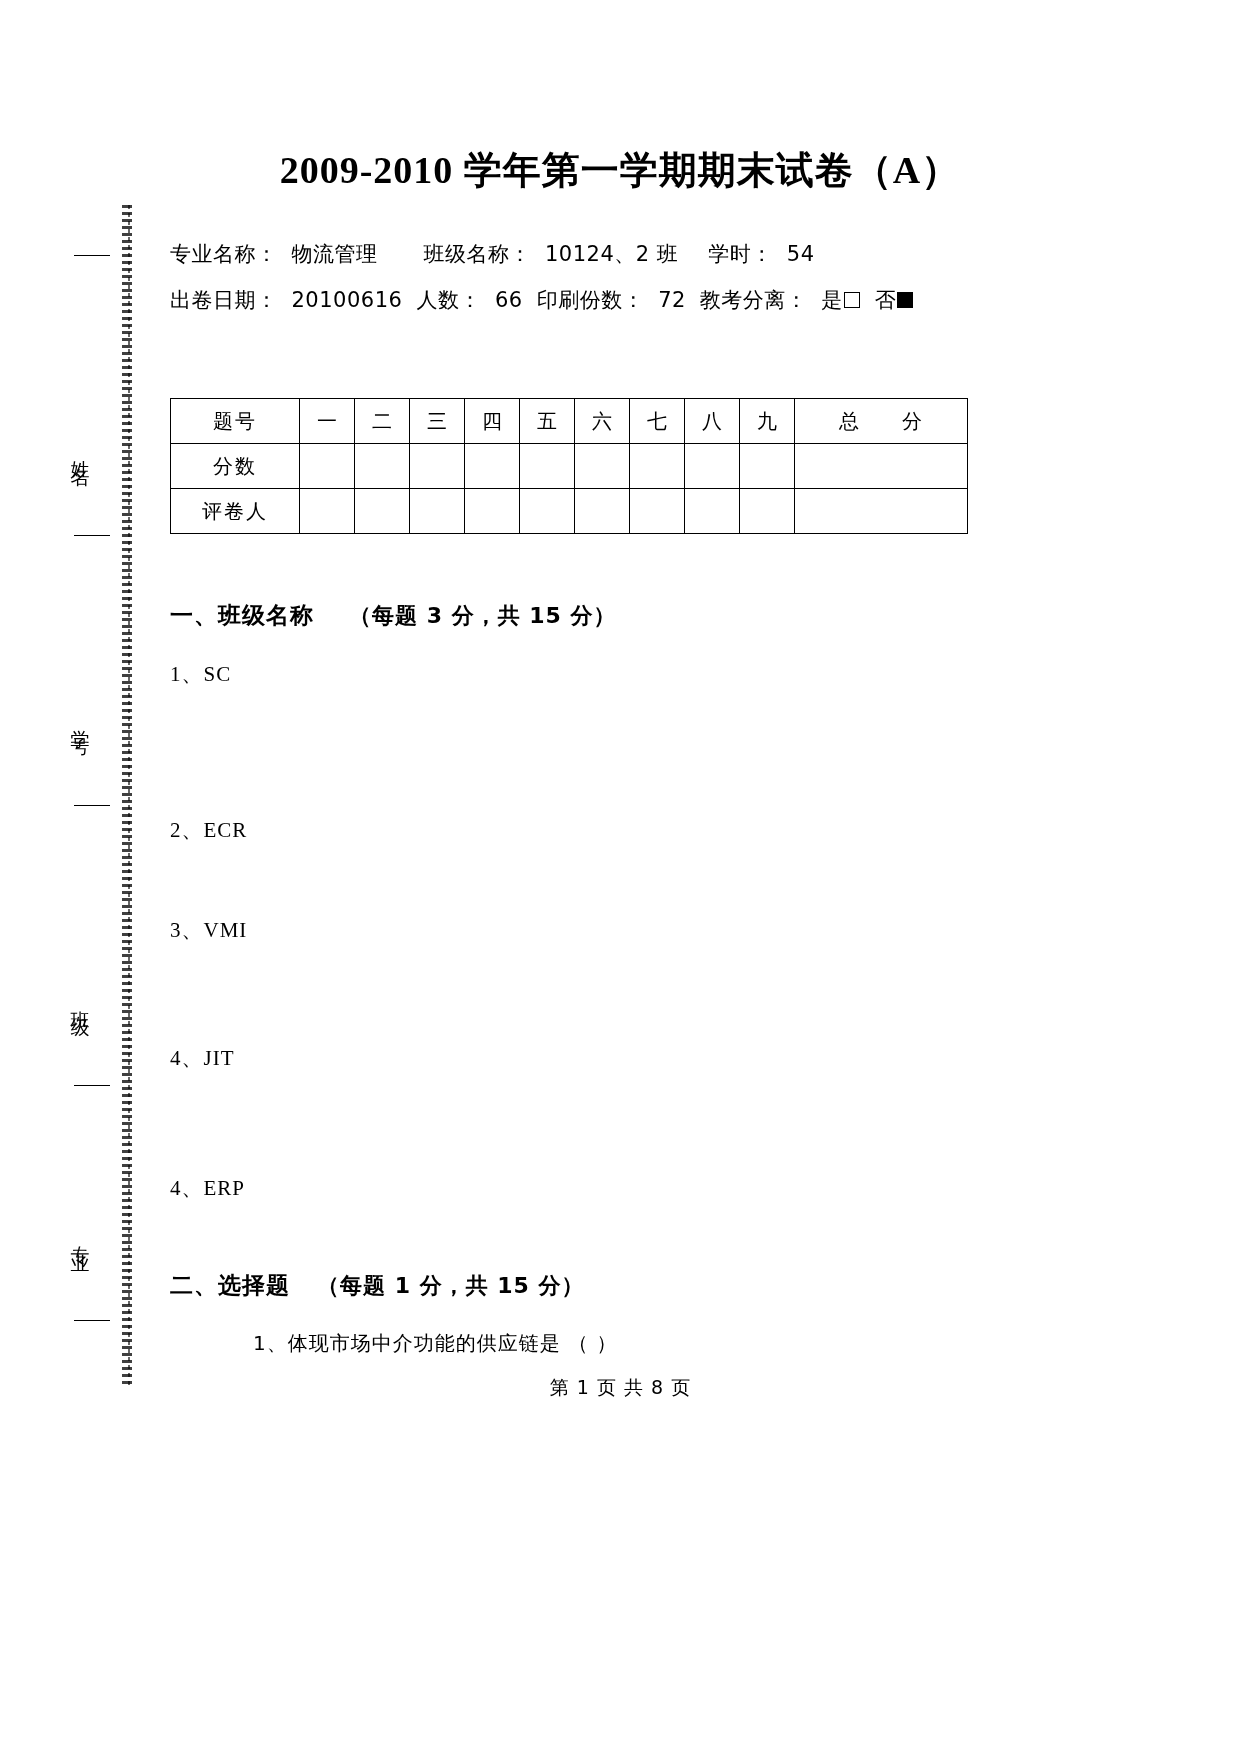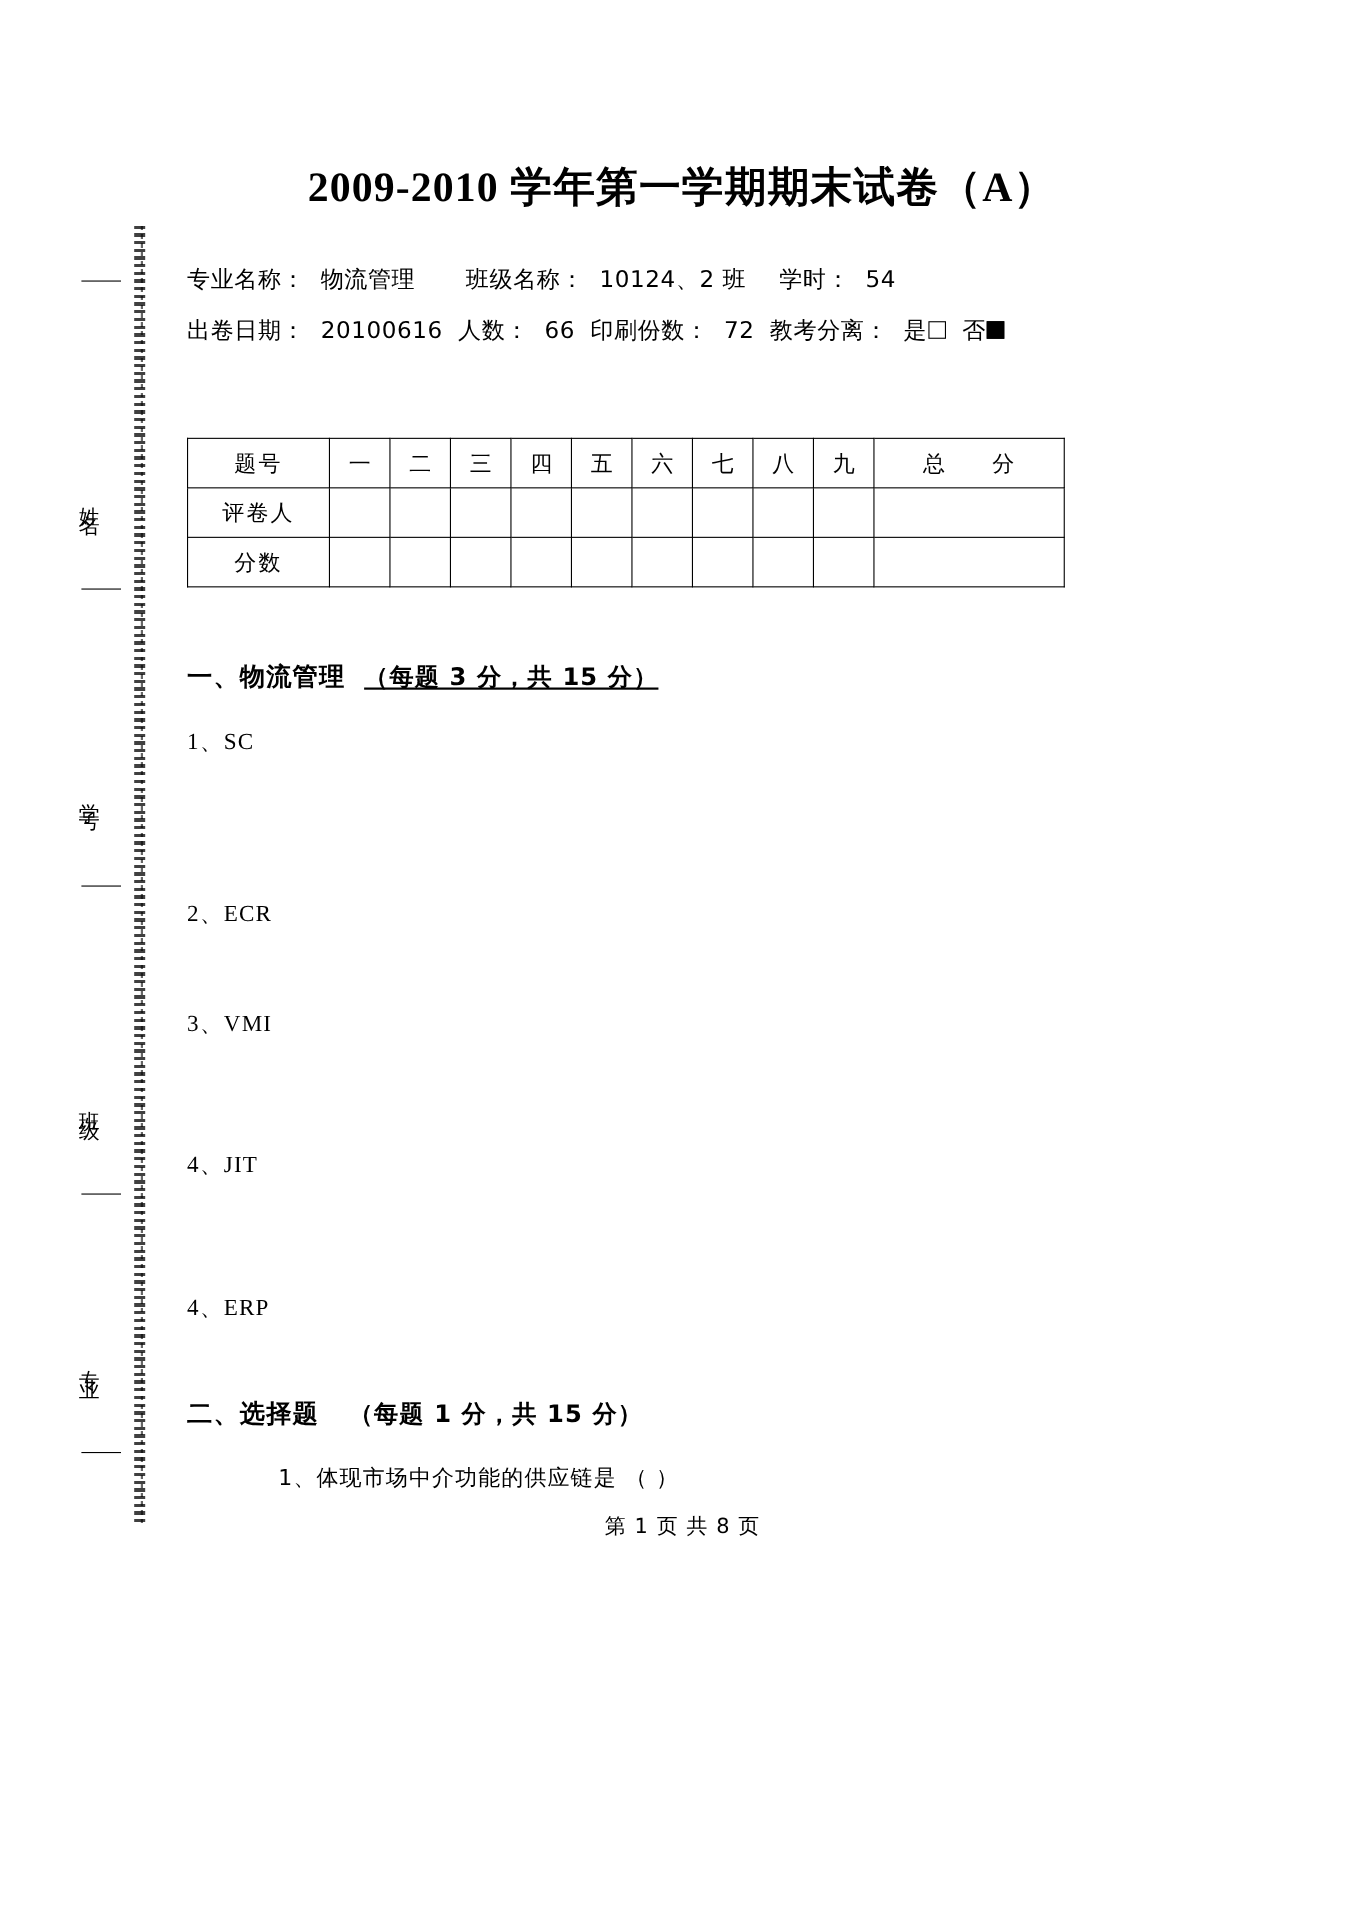--- a/index.html
+++ b/index.html
@@ -212,51 +212,51 @@
       <td class="num">三</td>
       <td class="num">四</td>
       <td class="num">五</td>
       <td class="num">六</td>
       <td class="num">七</td>
       <td class="num">八</td>
       <td class="num">九</td>
       <td class="total">总　　分</td>
     </tr>
     <tr>
-      <td class="lbl">评卷人</td>
+      <td class="lbl">分数</td>
       <td class="num"></td>
       <td class="num"></td>
       <td class="num"></td>
       <td class="num"></td>
       <td class="num"></td>
       <td class="num"></td>
       <td class="num"></td>
       <td class="num"></td>
       <td class="num"></td>
       <td class="total"></td>
     </tr>
     <tr>
-      <td class="lbl">分数</td>
+      <td class="lbl">评卷人</td>
       <td class="num"></td>
       <td class="num"></td>
       <td class="num"></td>
       <td class="num"></td>
       <td class="num"></td>
       <td class="num"></td>
       <td class="num"></td>
       <td class="num"></td>
       <td class="num"></td>
       <td class="total"></td>
     </tr>
   </tbody>
     </table>
 
   <div class="section-head" style="top:600px;">
-    <span>一、物流管理</span>
-    <span class="sub" style="margin-left:8px;text-decoration:underline;">（每题 3 分，共 15 分）</span>
+    <span>一、班级名称</span>
+    <span class="sub" style="margin-left:26px;">（每题 3 分，共 15 分）</span>
   </div>
 
   <div class="item" style="top:660px;">1、SC</div>
   <div class="item" style="top:816px;">2、ECR</div>
   <div class="item" style="top:916px;">3、VMI</div>
   <div class="item" style="top:1044px;">4、JIT</div>
   <div class="item" style="top:1174px;">4、ERP</div>
 
   <div class="section-head" style="top:1270px;">
     <span>二、选择题</span>

